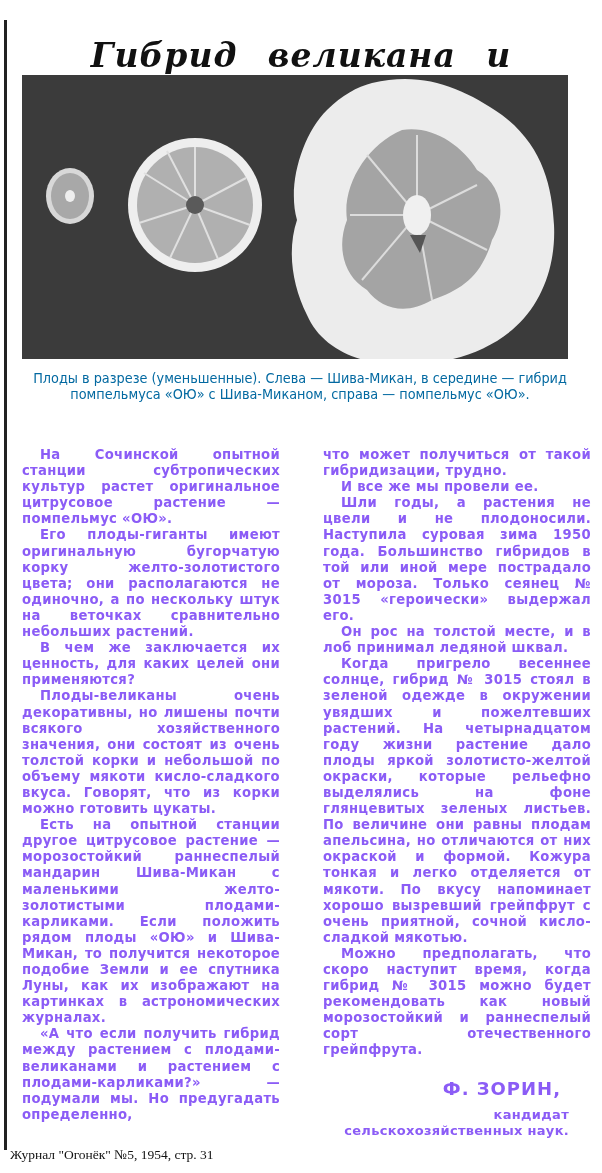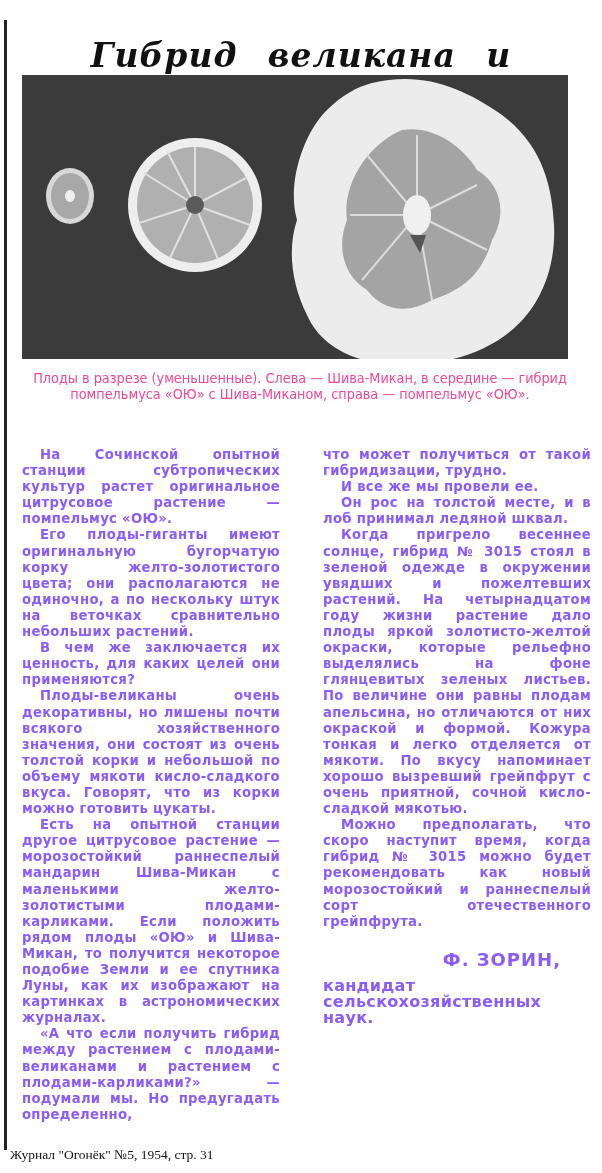--- a/index.html
+++ b/index.html
@@ -1,28 +1,28 @@
 <!DOCTYPE html>
 <html><head>
   <meta charset="utf-8">
   <style>
     html, body { margin: 0; padding: 0; background: #ffffff; }
     body { width: 602px; height: 1173px; position: relative; overflow: hidden; font-family: "DejaVu Sans", sans-serif; color: #111; }
     .left-rule { position: absolute; left: 4px; top: 20px; width: 3px; height: 1130px; background: #222; }
     .title { position: absolute; left: 0; top: 14px; width: 602px; text-align: center; font-family: "DejaVu Serif", serif; font-style: italic; font-weight: bold; font-size: 33px; letter-spacing: 1px; word-spacing: 18px; color: #111; }
     .photo { position: absolute; left: 22px; top: 75px; width: 546px; height: 284px; background: #3a3a3a; overflow: hidden; }
     .photo svg { width: 100%; height: 100%; display: block; }
-    .caption { position: absolute; left: 30px; top: 370px; width: 540px; text-align: center; font-family: "DejaVu Sans Condensed", "DejaVu Sans", sans-serif; font-size: 14.3px; line-height: 16px; color: #ec4899; }
+    .caption { position: absolute; left: 30px; top: 370px; width: 540px; text-align: center; font-family: "DejaVu Sans Condensed", "DejaVu Sans", sans-serif; font-size: 14.3px; line-height: 16px; color: #0369a1; }
     .col { position: absolute; top: 447px; font-family: "DejaVu Sans", sans-serif; font-weight: bold; font-size: 13.2px; line-height: 16.1px; text-align: justify; letter-spacing: 0.3px; color: #8b5cf6; }
     .col p { margin: 0; text-indent: 18px; }
     .col p.cont { text-indent: 0; }
     .col-left { left: 22px; width: 258px; }
     .col-right { left: 323px; width: 268px; top: 447px; }
     .signature { text-align: right; margin-top: 22px; font-size: 18px; letter-spacing: 1px; padding-right: 30px; }
-    .credential { margin-top: 10px; font-size: 16px; line-height: 16px; padding-right: 22px; }
+    .credential { text-align: right; margin-top: 10px; font-size: 13px; line-height: 16px; padding-right: 22px; }
     .source { position: absolute; left: 10px; top: 1147px; font-family: "Liberation Serif", serif; font-size: 13.5px; color: #111; }
   </style>
 </head>
 <body>
 
 <div class="left-rule"></div>
 
 <h1 class="title">Гибрид великана и карлика</h1>
 
 <div class="photo">
@@ -84,20 +84,21 @@
   <p>Его плоды-гиганты имеют оригинальную бугорчатую корку желто-золотистого цвета; они располагаются не одиночно, а по нескольку штук на веточках сравнительно небольших растений.</p>
   <p>В чем же заключается их ценность, для каких целей они применяются?</p>
   <p>Плоды-великаны очень декоративны, но лишены почти всякого хозяйственного значения, они состоят из очень толстой корки и небольшой по объему мякоти кисло-сладкого вкуса. Говорят, что из корки можно готовить цукаты.</p>
   <p>Есть на опытной станции другое цитрусовое растение — морозостойкий раннеспелый мандарин Шива-Микан с маленькими желто-золотистыми плодами-карликами. Если положить рядом плоды «ОЮ» и Шива-Микан, то получится некоторое подобие Земли и ее спутника Луны, как их изображают на картинках в астрономических журналах.</p>
   <p>«А что если получить гибрид между растением с плодами-великанами и растением с плодами-карликами?» — подумали мы. Но предугадать определенно,</p>
 </div>
 
 <div class="col col-right">
   <p class="cont">что может получиться от такой гибридизации, трудно.</p>
   <p>И все же мы провели ее.</p>
+  <p>Шли годы, а растения не цвели и не плодоносили. Наступила суровая зима 1950 года. Большинство гибридов в той или иной мере пострадало от мороза. Только сеянец № 3015 «героически» выдержал его.</p>
   <p>Он рос на толстой месте, и в лоб принимал ледяной шквал.</p>
   <p>Когда пригрело весеннее солнце, гибрид № 3015 стоял в зеленой одежде в окружении увядших и пожелтевших растений. На четырнадцатом году жизни растение дало плоды яркой золотисто-желтой окраски, которые рельефно выделялись на фоне глянцевитых зеленых листьев. По величине они равны плодам апельсина, но отличаются от них окраской и формой. Кожура тонкая и легко отделяется от мякоти. По вкусу напоминает хорошо вызревший грейпфрут с очень приятной, сочной кисло-сладкой мякотью.</p>
   <p>Можно предполагать, что скоро наступит время, когда гибрид № 3015 можно будет рекомендовать как новый морозостойкий и раннеспелый сорт отечественного грейпфрута.</p>
   <div class="signature">Ф. ЗОРИН,</div>
   <div class="credential">кандидат сельскохозяйственных наук.</div>
 </div>
 
 <div class="source">Журнал "Огонёк" №5, 1954, стр. 31</div>
 
 </body></html>

